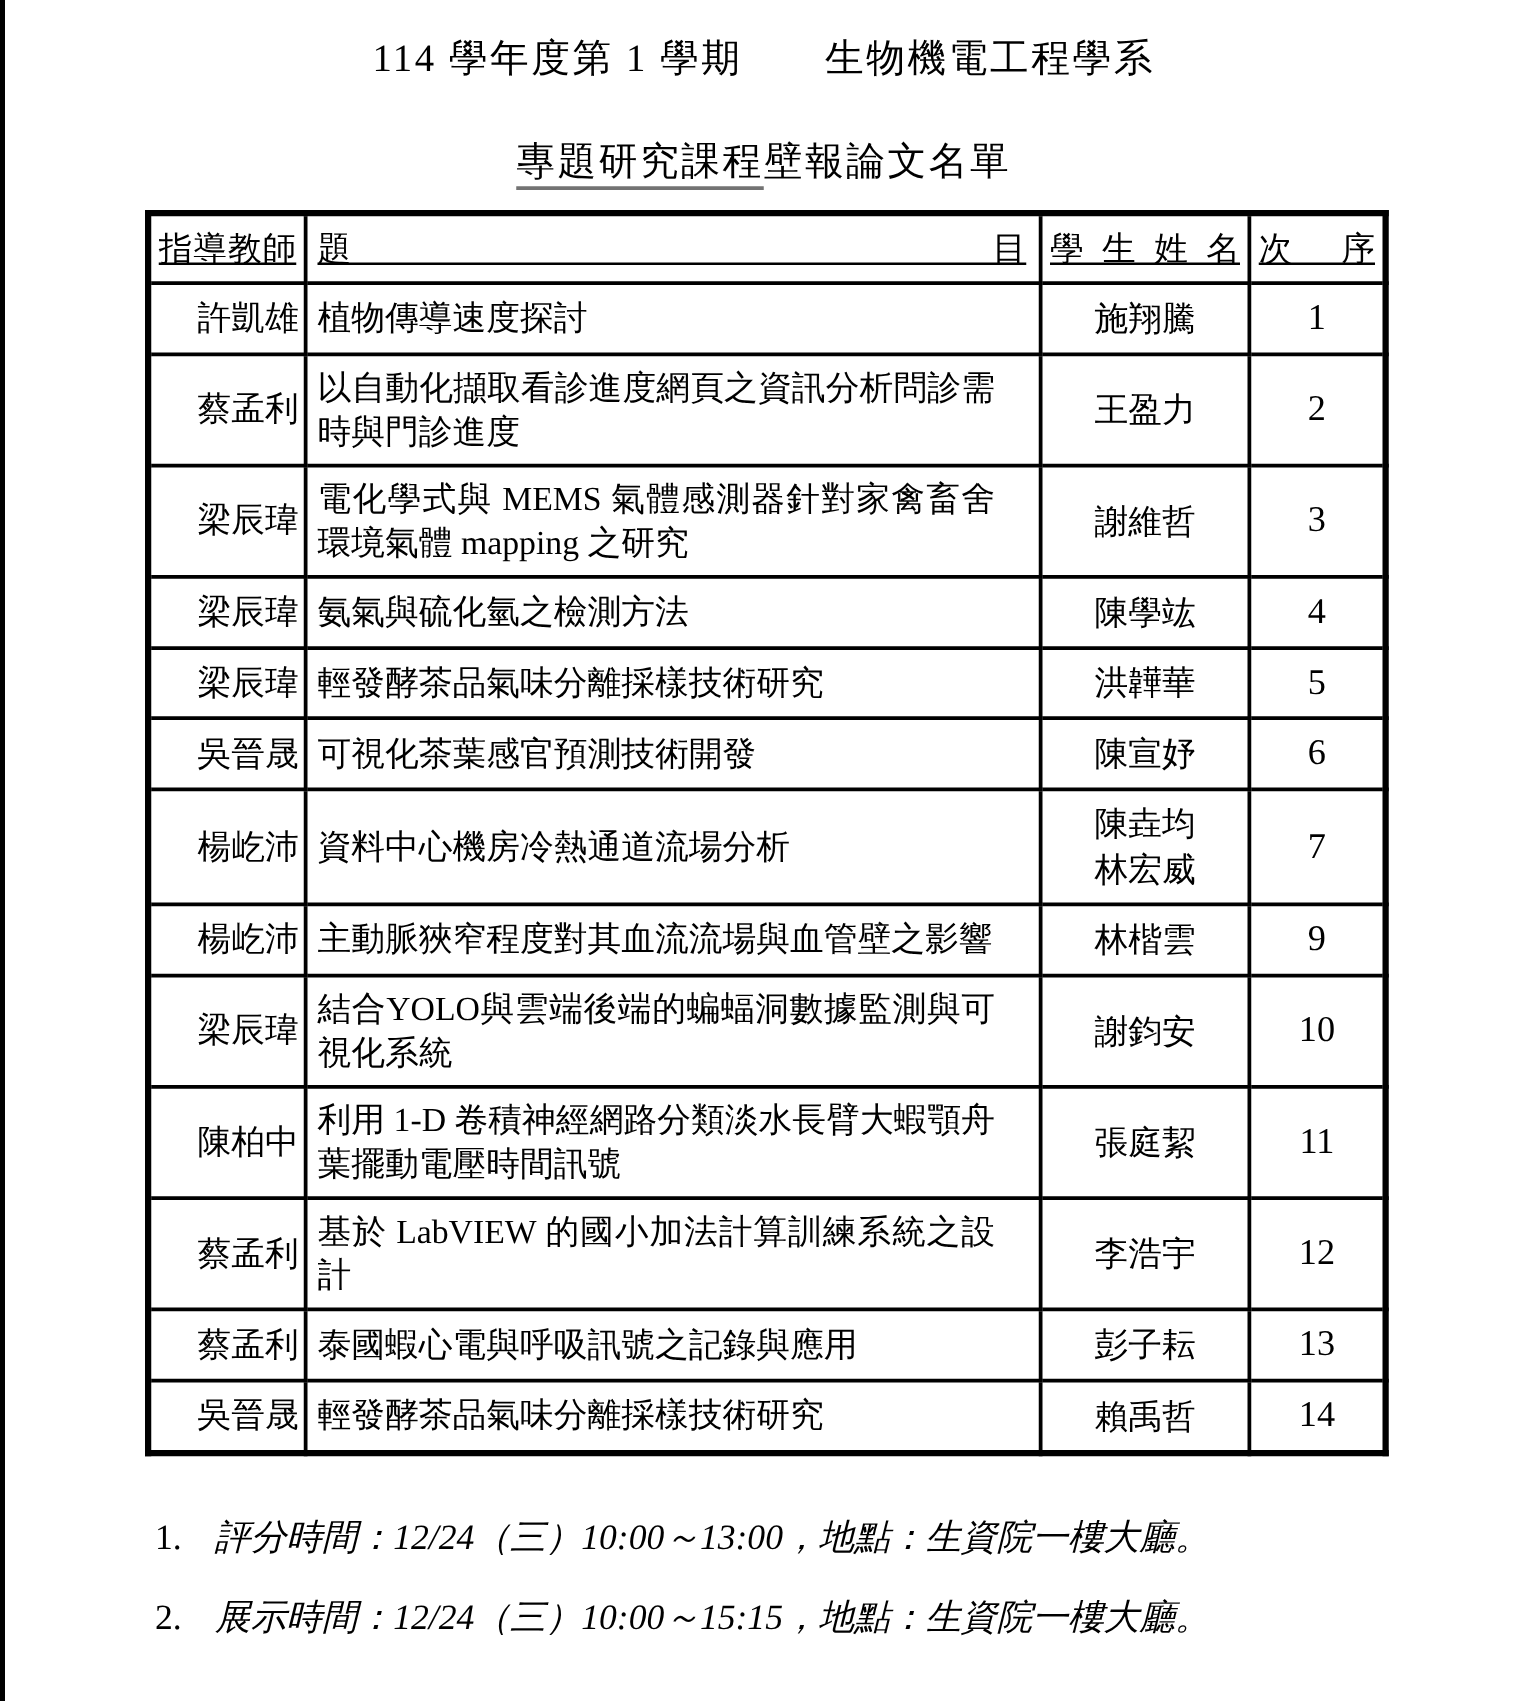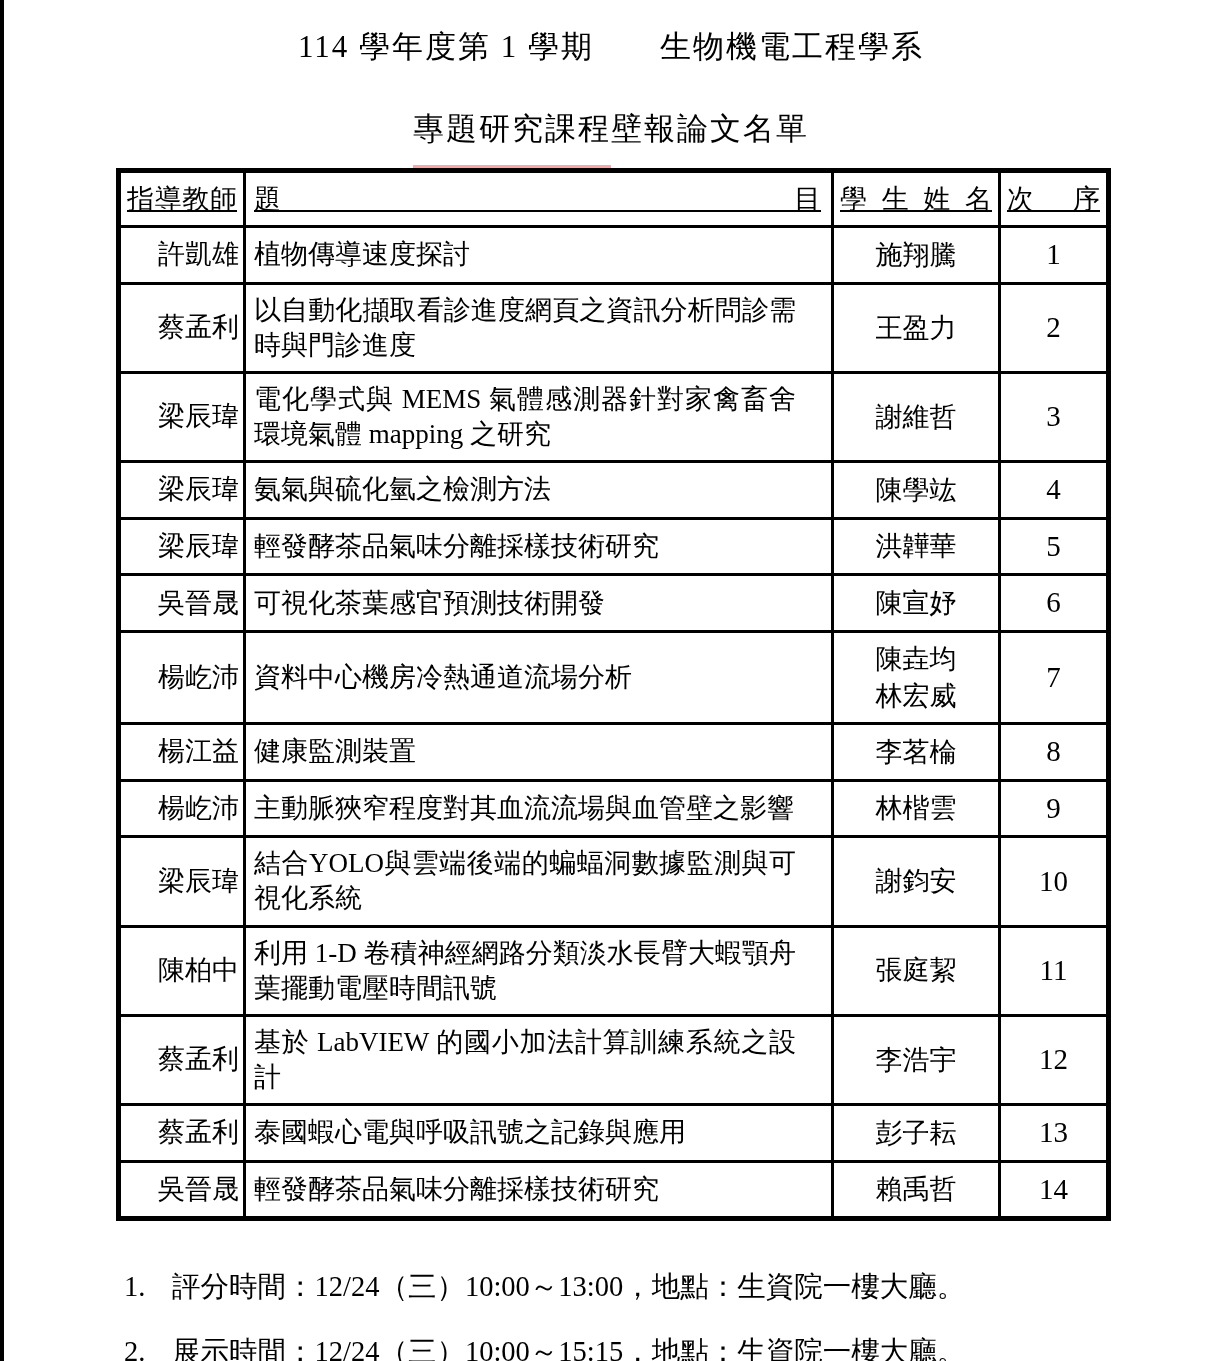--- a/index.html
+++ b/index.html
@@ -38,22 +38,22 @@
     letter-spacing: 2px;
     white-space: pre-wrap;
   }
   .subtitle {
     text-align: center;
     font-size: 31px;
     letter-spacing: 2px;
     margin-top: 40px;
   }
   .subtitle .u {
-    border-bottom: 3px solid #fca5a5;
-    padding-bottom: 19px;
+    border-bottom: 3px solid #737373;
+    padding-bottom: 3px;
   }
   table.paper-table {
     border-collapse: collapse;
     table-layout: fixed;
     width: 990px;
     margin-top: 18px;
     border: 5px solid #000;
   }
   col.c-advisor  { width: 126px; }
   col.c-topic    { width: 588px; }
@@ -96,21 +96,21 @@
   .note {
     display: flex;
     font-size: 28.5px;
     line-height: 1.43;
     margin-bottom: 24px;
   }
   .note-marker {
     width: 48px;
     flex-shrink: 0;
   }
-  .note-text { flex: 1; }
+  .note-text { flex: 1; font-style: italic; }
 </style>
 </head>
 <body>
 
 <div class="page">
   <div class="left-rule"></div>
 
   <div class="doc">
     <div class="title">114 學年度第 1 學期　　生物機電工程學系</div>
 
@@ -183,28 +183,20 @@
           <tr class="data-row">
             <td class="cell-advisor">楊屹沛</td>
             <td class="cell-topic">資料中心機房冷熱通道流場分析</td>
             <td class="cell-students">
               <div class="student-name">陳垚均</div>
               <div class="student-name">林宏威</div>
             </td>
             <td class="cell-order">7</td>
           </tr>
           <tr class="data-row">
-            <td class="cell-advisor">楊江益</td>
-            <td class="cell-topic">健康監測裝置</td>
-            <td class="cell-students">
-              <div class="student-name">李茗棆</div>
-            </td>
-            <td class="cell-order">8</td>
-          </tr>
-          <tr class="data-row">
             <td class="cell-advisor">楊屹沛</td>
             <td class="cell-topic">主動脈狹窄程度對其血流流場與血管壁之影響</td>
             <td class="cell-students">
               <div class="student-name">林楷雲</div>
             </td>
             <td class="cell-order">9</td>
           </tr>
           <tr class="data-row">
             <td class="cell-advisor">梁辰瑋</td>
             <td class="cell-topic">結合YOLO與雲端後端的蝙蝠洞數據監測與可視化系統</td>

